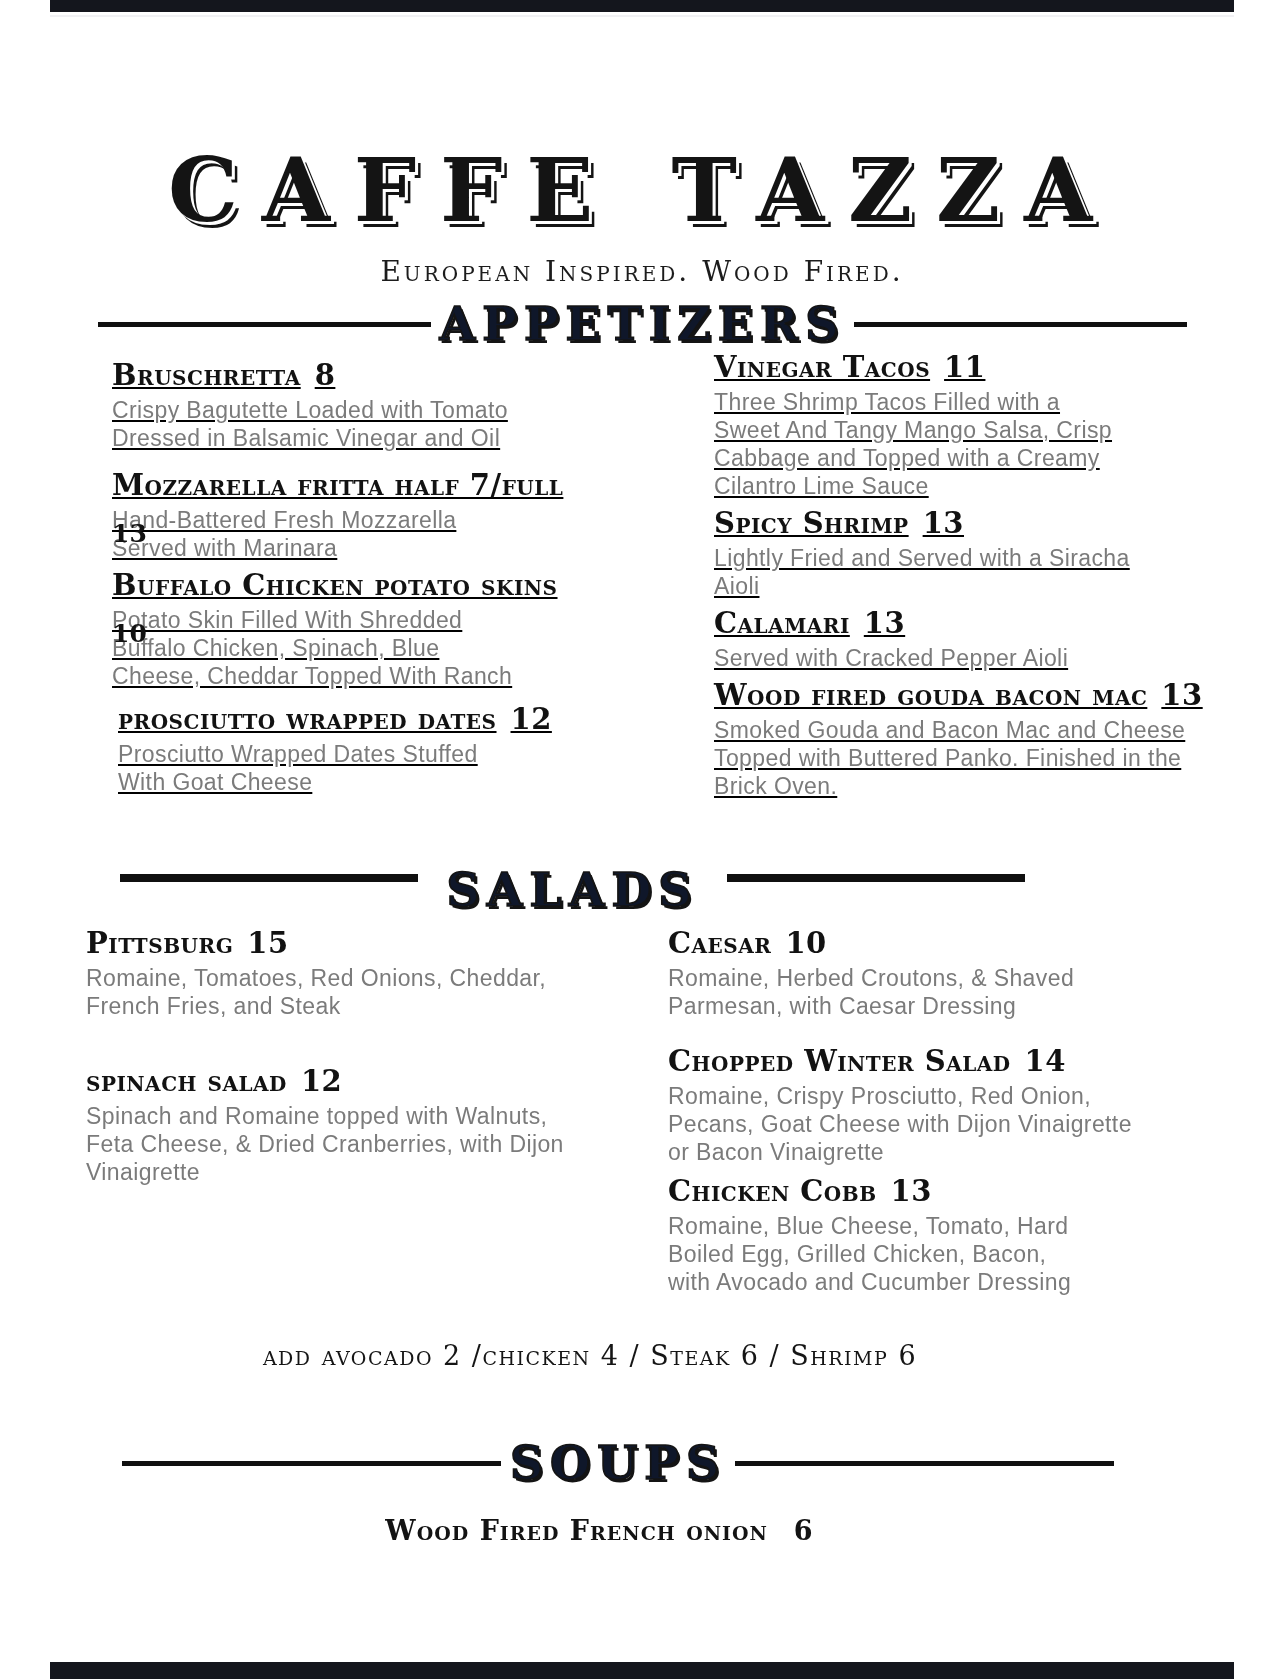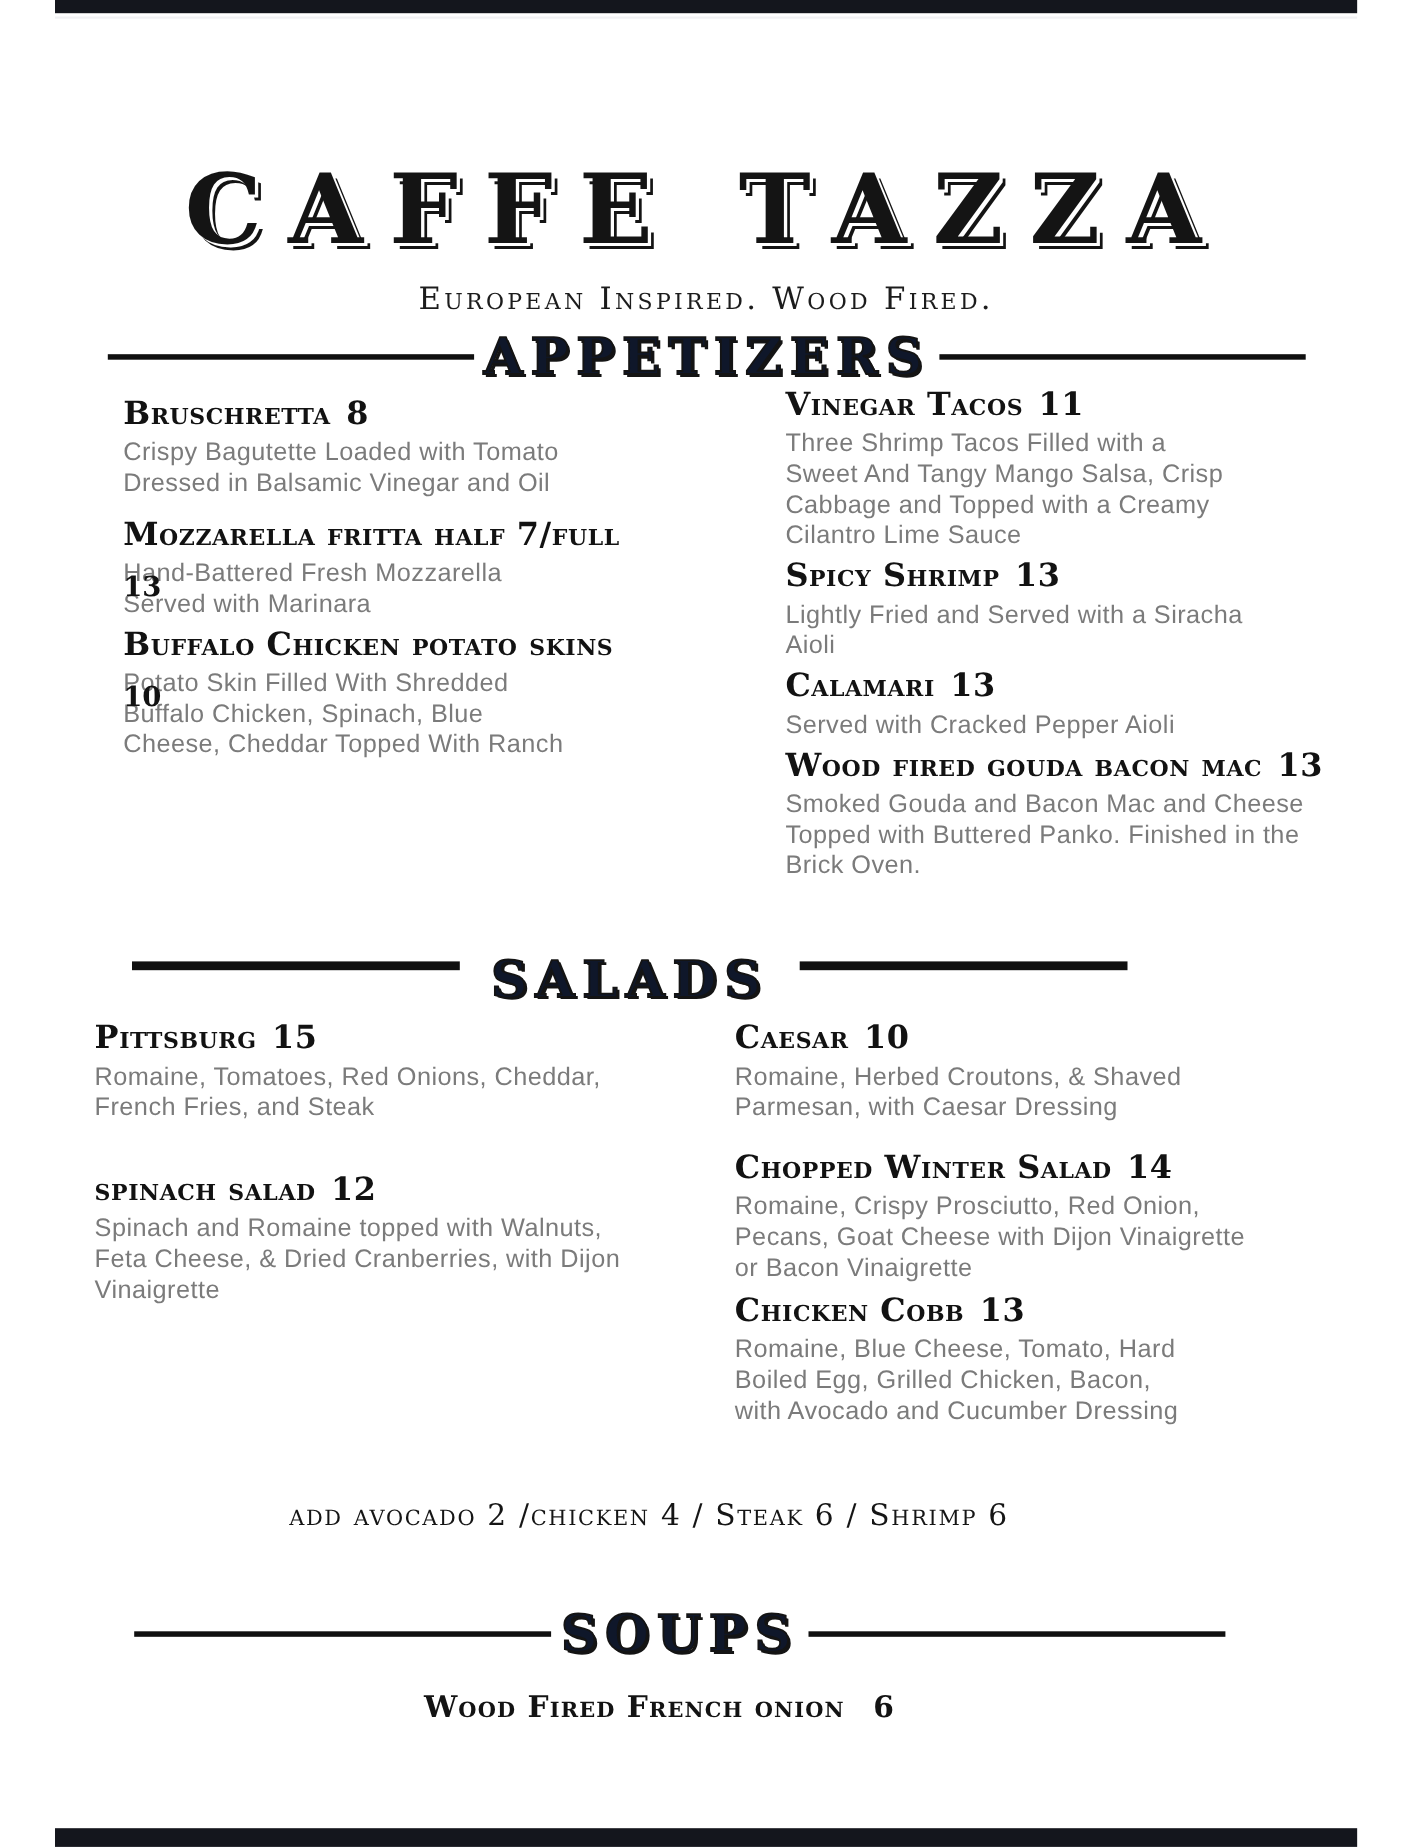--- a/index.html
+++ b/index.html
@@ -28,21 +28,21 @@
     color:#0f172a;-webkit-text-stroke:1.7px #141414;
     text-shadow:2.5px 2.5px 0 #141414;white-space:nowrap;
   }
   .sec-head.salads{margin:62px 209px 0 70px;}
   .sec-head.salads .line{height:8px;align-self:flex-start;margin-top:12px;}
   .sec-head.salads .sec-title{padding:0 28px;}
   .sec-head.appetizers{margin:8px 47px 0 48px;}
   .sec-head.soups{margin:64px 120px 0 72px;}
 
   .cols{display:flex;align-items:flex-start;}
-  .cols.appetizers{margin-top:6px;padding-left:62px;}
+  .cols.appetizers{margin-top:6px;padding-left:62px;text-decoration:underline;}
   .cols.appetizers .col-left{width:470px;margin-right:132px;}
   .cols.appetizers .col-right{width:475px;margin-top:-8px;}
   .cols.salads{margin-top:8px;padding-left:36px;}
   .cols.salads .col-left{width:500px;margin-right:82px;}
   .cols.salads .col-right{width:490px;}
 
   .item-name{
     font-size:29px;line-height:34px;font-weight:bold;font-variant:small-caps;
     letter-spacing:0.5px;color:#121212;white-space:nowrap;
   }
@@ -54,21 +54,21 @@
   .desc-wrap{position:relative;}
   .wrapped-price{
     position:absolute;left:0;top:13px;font-family:"DejaVu Serif",serif;
     font-size:25px;font-weight:bold;color:#121212;
   }
   .mt16{margin-top:16px;} .mt6{margin-top:6px;} .mt12{margin-top:12px;}
   .mt24{margin-top:24px;} .mt8{margin-top:8px;} .mt44{margin-top:44px;}
   .indent6{margin-left:6px;}
 
   .addons{
-    margin-top:66px;text-align:center;padding-right:104px;
+    margin-top:44px;text-align:center;padding-right:104px;
     font-variant:small-caps;font-size:27px;letter-spacing:1.5px;color:#151515;
   }
   .soup-item{
     text-align:center;padding-right:85px;font-variant:small-caps;font-weight:bold;
     font-size:27px;letter-spacing:1px;color:#131313;
   }
   .soup-item.first{margin-top:54px;}
   .soup-item.second{margin-top:24px;}
   .soup-gap{display:inline-block;width:26px;}
 </style>
@@ -105,20 +105,25 @@
       </div>
       <div class="item mt6">
         <div class="item-name">Buffalo Chicken potato skins</div>
         <div class="desc-wrap">
           <div class="wrapped-price">10</div>
           <div class="desc">Potato Skin Filled With Shredded
 Buffalo Chicken, Spinach, Blue
 Cheese, Cheddar Topped With Ranch</div>
         </div>
       </div>
+      <div class="item mt12 indent6">
+        <div class="item-name"><span>prosciutto wrapped dates</span><span class="price">12</span></div>
+        <div class="desc">Prosciutto Wrapped Dates Stuffed
+With Goat Cheese</div>
+      </div>
     </div>
 
     <div class="col-right">
       <div class="item">
         <div class="item-name"><span>Vinegar Tacos</span><span class="price">11</span></div>
         <div class="desc">Three Shrimp Tacos Filled with a
 Sweet And Tangy Mango Salsa, Crisp
 Cabbage and Topped with a Creamy
 Cilantro Lime Sauce</div>
       </div>

